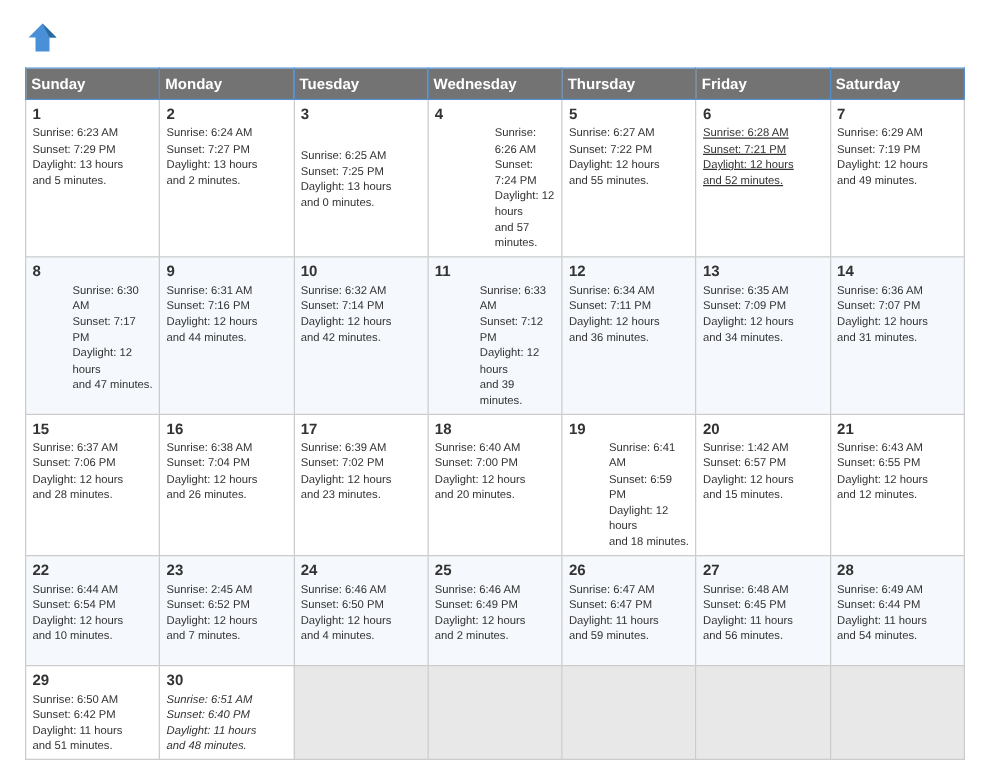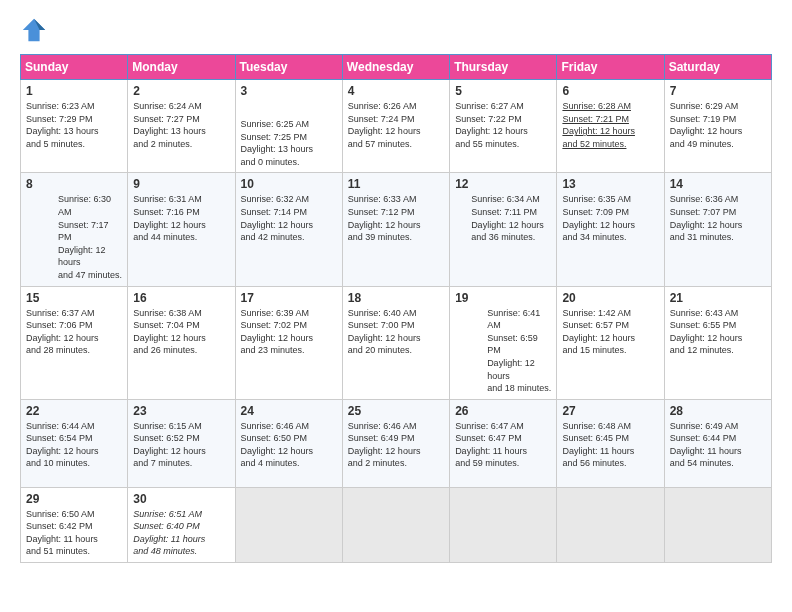--- a/index.html
+++ b/index.html
@@ -52,21 +52,21 @@
     .location {
       font-size: 13px;
       color: #555;
     }
     table {
       width: 100%;
       border-collapse: collapse;
       table-layout: fixed;
     }
     thead th {
-      background: #ec4899;
+      background: #737373;
       color: #fff;
       font-size: 12px;
       font-weight: bold;
       padding: 5px 4px;
       text-align: left;
       border: 1px solid #5590cc;
     }
     tbody td {
       vertical-align: top;
       border: 1px solid #ccc;
@@ -148,21 +148,21 @@
           </td>
           <td>
             <span class="day-num">3</span>
             <div class="day-info" style="white-space: pre-line; margin-top: 20px;">Sunrise: 6:25 AM
 Sunset: 7:25 PM
 Daylight: 13 hours
 and 0 minutes.</div>
           </td>
           <td>
             <span class="day-num">4</span>
-            <div class="day-info" style="white-space: pre-line;">Sunrise: 6:26 AM
+            <div class="day-info" style="white-space: pre-line; margin-left: 48px;">Sunrise: 6:26 AM
 Sunset: 7:24 PM
 Daylight: 12 hours
 and 57 minutes.</div>
           </td>
           <td>
             <span class="day-num">5</span>
             <div class="day-info" style="white-space: pre-line;">Sunrise: 6:27 AM
 Sunset: 7:22 PM
 Daylight: 12 hours
 and 55 minutes.</div>
@@ -199,28 +199,28 @@
           </td>
           <td>
             <span class="day-num">10</span>
             <div class="day-info" style="white-space: pre-line;">Sunrise: 6:32 AM
 Sunset: 7:14 PM
 Daylight: 12 hours
 and 42 minutes.</div>
           </td>
           <td>
             <span class="day-num">11</span>
-            <div class="day-info" style="white-space: pre-line;">Sunrise: 6:33 AM
+            <div class="day-info" style="white-space: pre-line; margin-left: 36px;">Sunrise: 6:33 AM
 Sunset: 7:12 PM
 Daylight: 12 hours
 and 39 minutes.</div>
           </td>
           <td>
             <span class="day-num">12</span>
-            <div class="day-info" style="white-space: pre-line; margin-left: 16px;">Sunrise: 6:34 AM
+            <div class="day-info" style="white-space: pre-line;">Sunrise: 6:34 AM
 Sunset: 7:11 PM
 Daylight: 12 hours
 and 36 minutes.</div>
           </td>
           <td>
             <span class="day-num">13</span>
             <div class="day-info" style="white-space: pre-line;">Sunrise: 6:35 AM
 Sunset: 7:09 PM
 Daylight: 12 hours
 and 34 minutes.</div>
@@ -287,21 +287,21 @@
         <tr>
           <td>
             <span class="day-num">22</span>
             <div class="day-info" style="white-space: pre-line;">Sunrise: 6:44 AM
 Sunset: 6:54 PM
 Daylight: 12 hours
 and 10 minutes.</div>
           </td>
           <td>
             <span class="day-num">23</span>
-            <div class="day-info" style="white-space: pre-line;">Sunrise: 6:15 AM
+            <div class="day-info" style="white-space: pre-line;">Sunrise: 2:45 AM
 Sunset: 6:52 PM
 Daylight: 12 hours
 and 7 minutes.</div>
           </td>
           <td>
             <span class="day-num">24</span>
             <div class="day-info" style="white-space: pre-line;">Sunrise: 6:46 AM
 Sunset: 6:50 PM
 Daylight: 12 hours
 and 4 minutes.</div>

